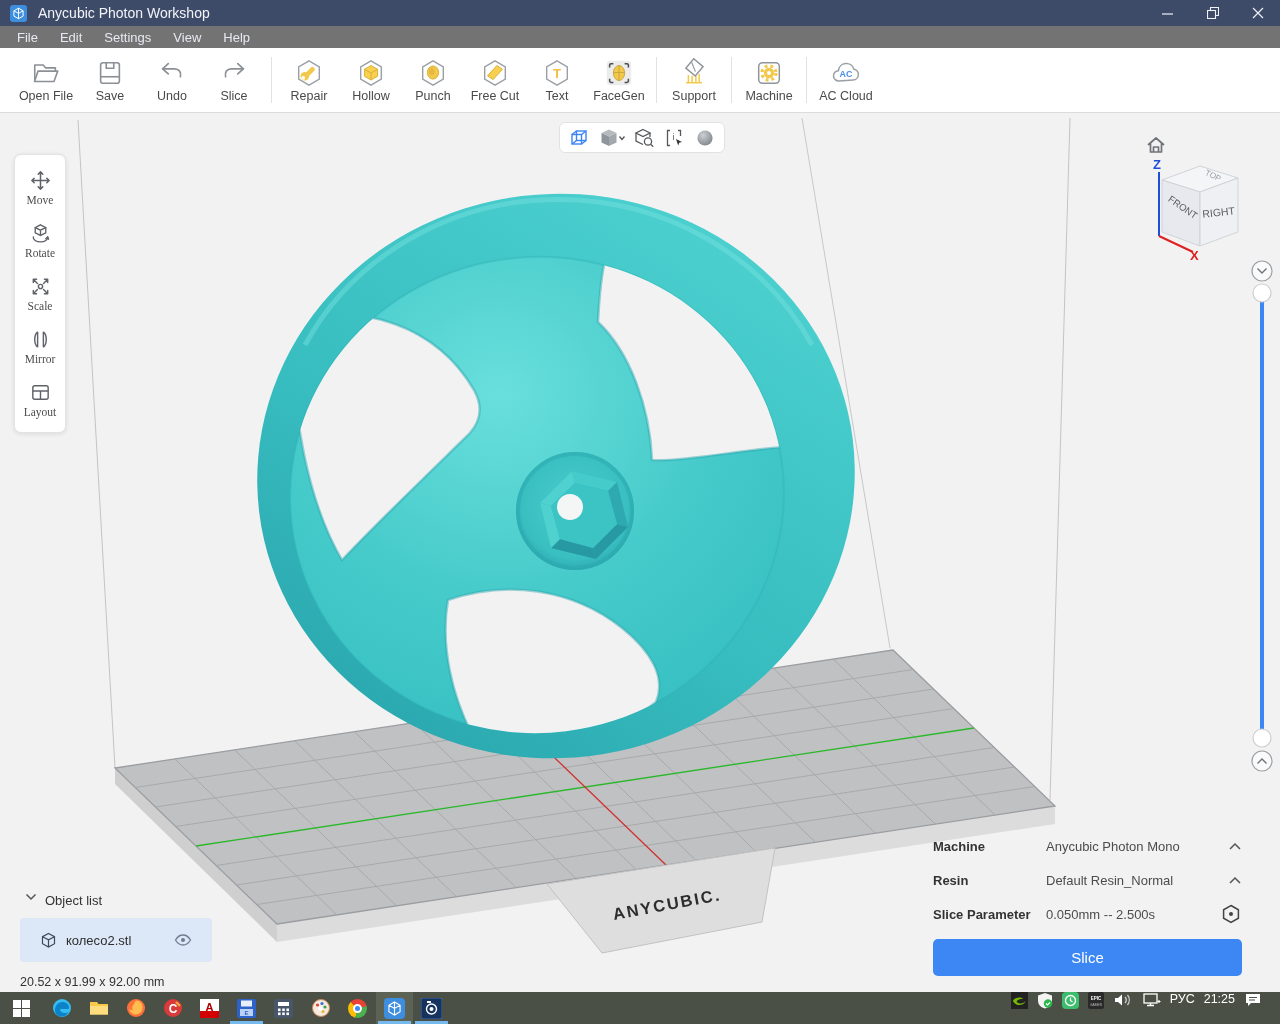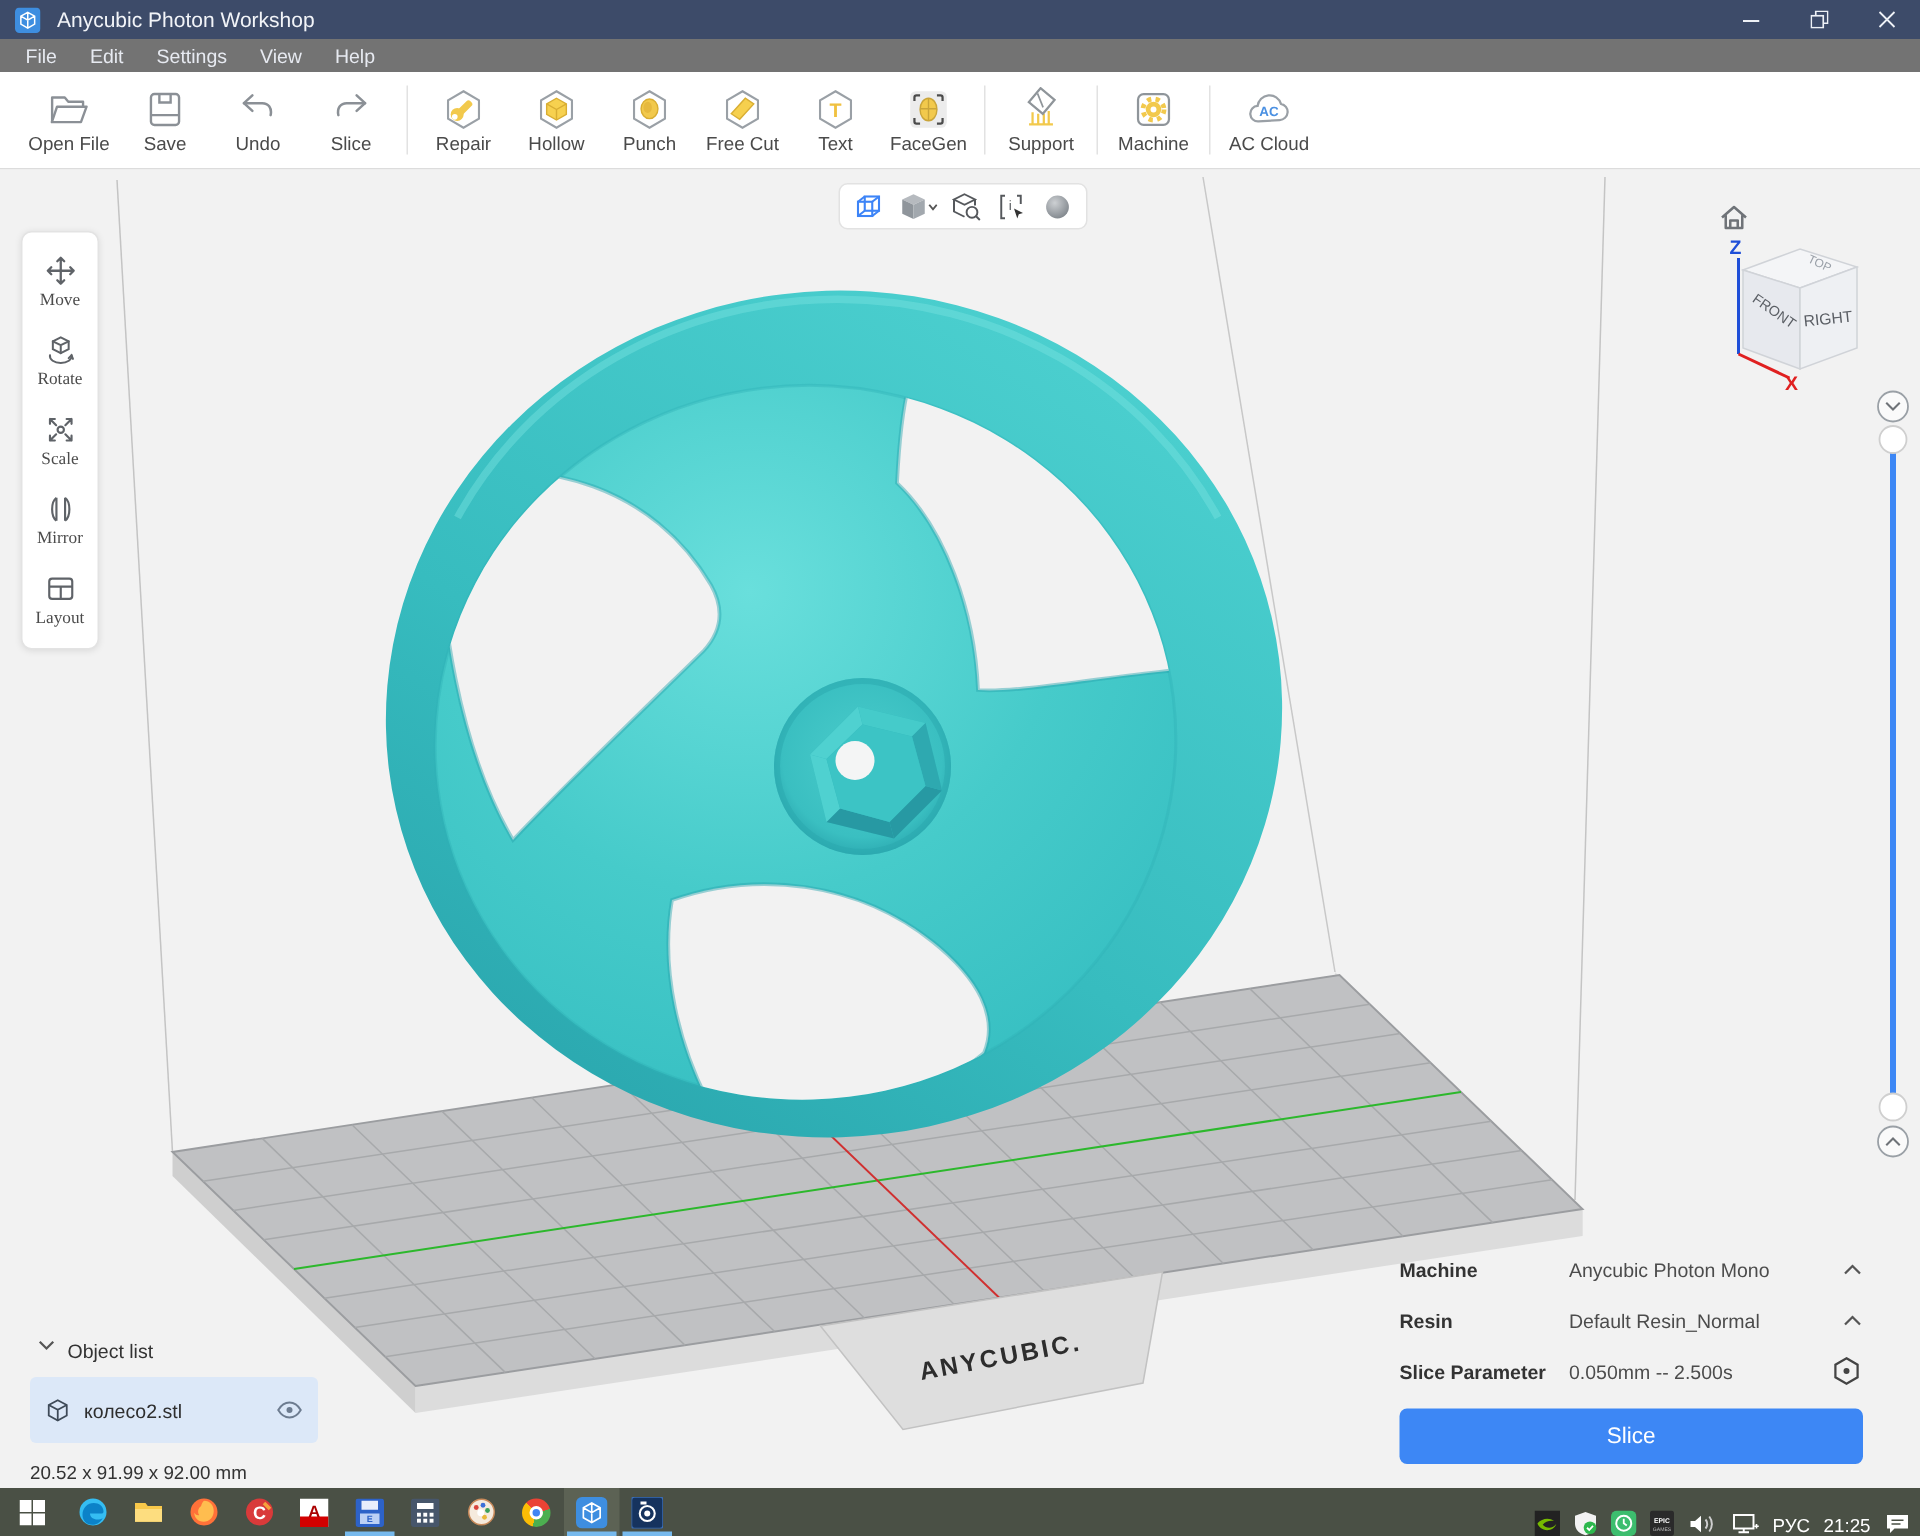--- a/index.html
+++ b/index.html
@@ -52,31 +52,31 @@
   .srow .slabel { width:113px; font-size:13px; font-weight:700; color:#333; }
   .srow .svalue { flex:1; font-size:13px; color:#4c4c4c; }
   .srow .schev { width:22px; display:flex; justify-content:flex-end; }
   .slice-btn { margin-top:8px; width:309px; height:37px; background:#3d87f5; border:none; border-radius:5px;
     color:#fff; font-size:15px; font-family:inherit; cursor:pointer; }
 
   
   .object-list { position:absolute; left:20px; top:780px; }
   .ol-header { display:flex; align-items:flex-start; gap:8px; font-size:13px; color:#333; margin-left:5px; }
   .ol-item { margin-top:10px; width:192px; height:44px; background:#dce8f8; border-radius:4px;
-    display:flex; align-items:center; padding:0 10px; gap:9px; }
+    display:flex; align-items:center; padding:0 20px; gap:9px; }
   .ol-item .ol-name { flex:1; font-size:13px; color:#2e2e2e; }
   .ol-dims { margin-top:13px; font-size:12.5px; color:#333; }
 
   
   .taskbar { height:32px; background:#4a5045; display:flex; align-items:stretch; position:relative; }
   .tb-tile { width:37px; display:flex; align-items:center; justify-content:center; position:relative; }
   .tb-tile.start { width:43px; }
   .tb-tile.running::after { content:""; position:absolute; left:2px; right:2px; bottom:0; height:3px; background:#76b9ed; }
   .tb-tile.active { background:#5c6254; }
-  .tray { position:absolute; right:0; top:0; height:32px; display:flex; align-items:flex-end; gap:9px; padding-right:6px; }
+  .tray { position:absolute; right:0; top:0; height:32px; display:flex; align-items:flex-start; gap:9px; padding-right:18px; }
   .tray .ttxt { color:#fff; font-size:12.5px; }
   .chrome-ico { width:19px; height:19px; border-radius:50%;
      background:conic-gradient(from -45deg, #ea4335 0 120deg, #4caf50 120deg 240deg, #fbbc05 240deg 360deg); position:relative; }
   .chrome-ico::after { content:""; position:absolute; left:5px; top:5px; width:9px; height:9px; border-radius:50%;
      background:#4285f4; border:2px solid #fff; box-sizing:border-box; }
 </style>
 </head>
 <body>
 
 <div class="app">

